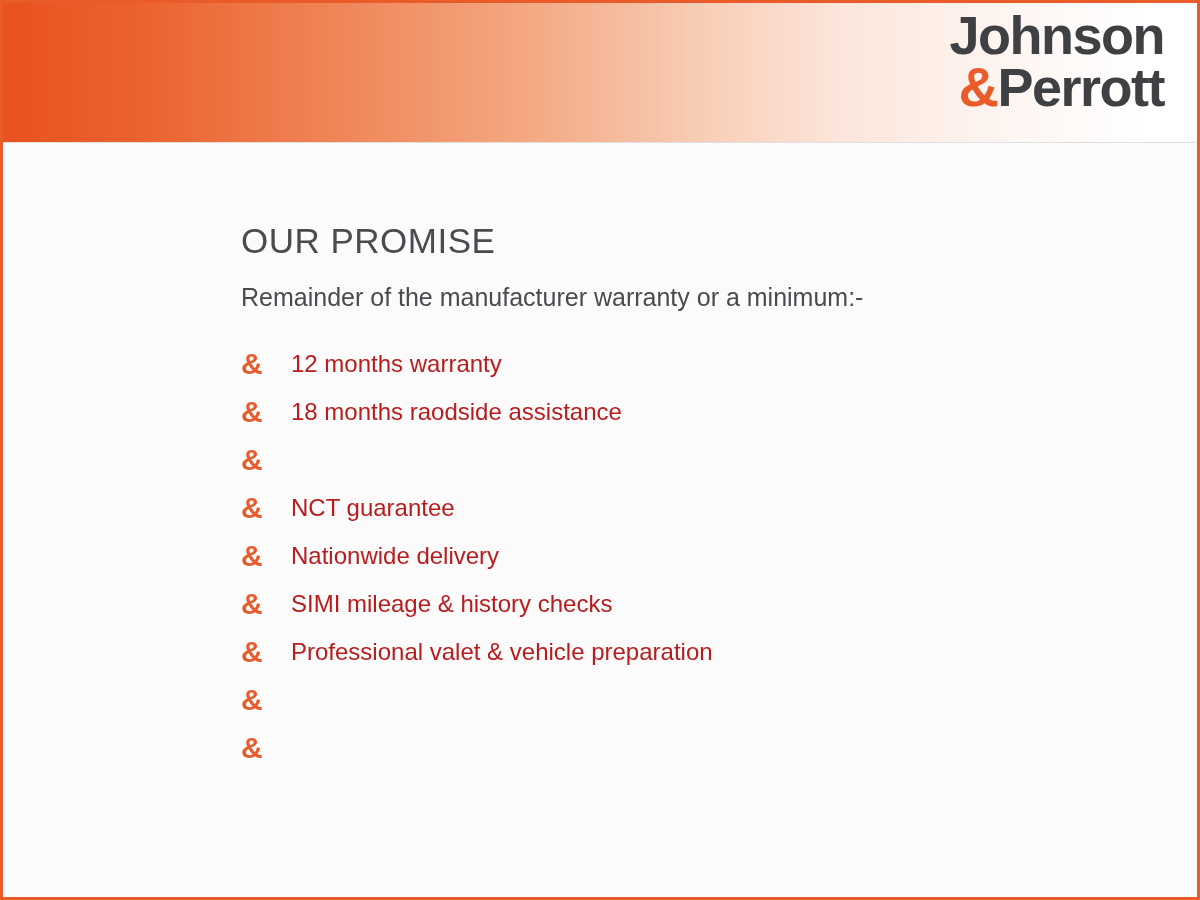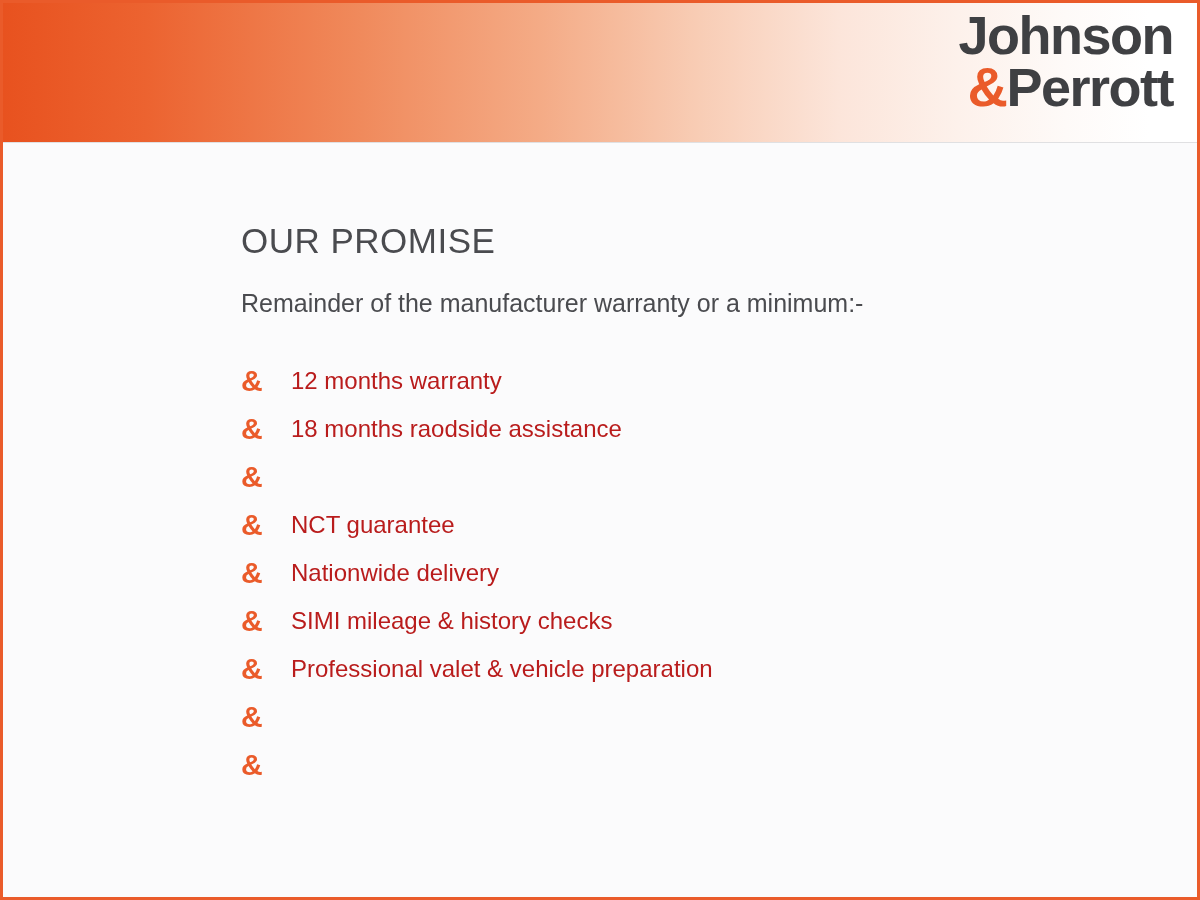--- a/index.html
+++ b/index.html
@@ -35,21 +35,21 @@
       #fce5da 70%,
       #fdf1eb 80%,
       #fefaf8 89%,
       #ffffff 96%,
       #ffffff 100%);
     border-bottom: 1px solid #e0e0e2;
   }
 
   .logo {
     position: absolute;
-    right: 24px;
+    right: 33px;
     top: 8px;
     text-align: right;
     line-height: 0.92;
     color: #3f4043;
     font-weight: bold;
     letter-spacing: -1.5px;
   }
   .logo-line1 {
     font-size: 54px;
     display: block;
@@ -68,28 +68,28 @@
   
   .content {
     padding: 78px 0 0 238px;
   }
 
   .promise-title {
     font-size: 35px;
     color: #4a4b4f;
     letter-spacing: 0.5px;
     font-weight: normal;
-    margin-bottom: 28px;
+    margin-bottom: 22px;
   }
 
   .promise-sub {
     font-size: 25px;
     color: #4a4b4f;
     font-weight: normal;
-    margin-bottom: 39px;
+    margin-bottom: 28px;
   }
 
   .promise-list {
     list-style: none;
   }
 
   .promise-item {
     display: flex;
     align-items: center;
     height: 48px;

